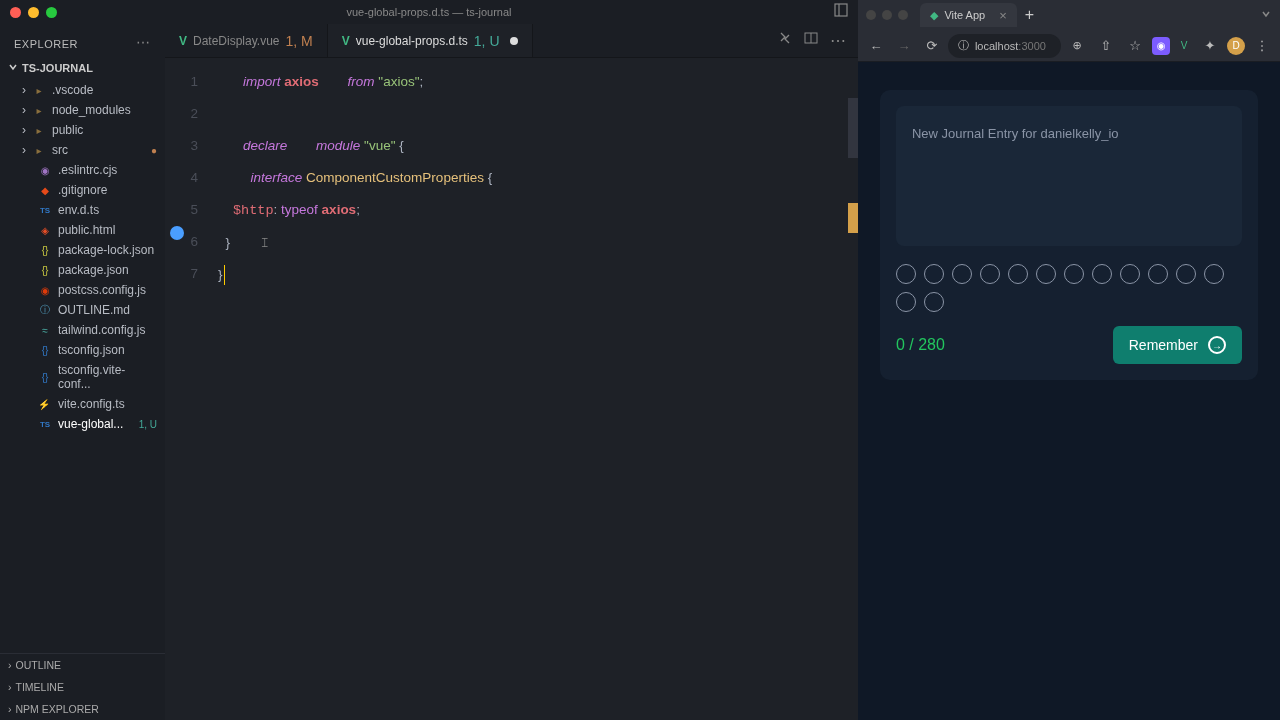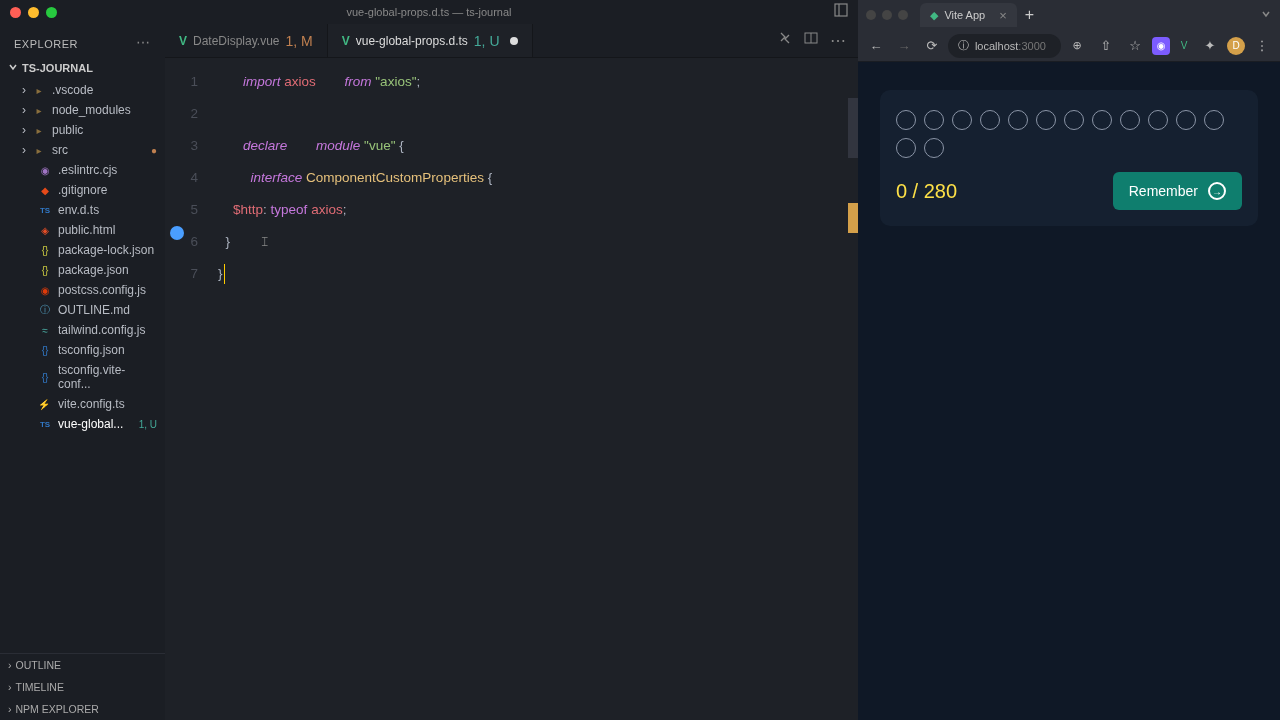--- a/index.html
+++ b/index.html
@@ -41,25 +41,25 @@
 .tab { height: 100%; padding: 0 14px; display: flex; align-items: center; gap: 6px; color: #888; font-size: 12px; border-right: 1px solid #14161a; cursor: pointer; }
 .tab.active { background: #1e2127; color: #ddd; }
 .tab-badge { font-size: 14px; color: #c08050; }
 .tab-badge.u { color: #4a9; }
 .tab-dot { width: 8px; height: 8px; border-radius: 50%; background: #ddd; margin-left: 4px; }
 .tabs-right { margin-left: auto; display: flex; gap: 12px; padding-right: 12px; color: #888; }
 .code-area { flex: 1; display: flex; font-family: 'Menlo', 'Monaco', monospace; font-size: 13.5px; position: relative; }
 .gutter { width: 45px; text-align: right; padding: 8px 12px 0 0; color: #4a4e58; line-height: 32px; }
 .code { flex: 1; padding: 8px 0 0 8px; line-height: 32px; }
 .tok-kw { color: #c678dd; font-style: italic; margin-left: 25px; }
-.tok-var { color: #e06c75; }
+.tok-var { color: #e06c75; font-weight: bold; }
 .tok-str { color: #98c379; }
 .tok-punc { color: #abb2bf; }
 .tok-type { color: #e5c07b; }
-.tok-prop { color: #e06c75; }
+.tok-prop { color: #e06c75; font-family: Liberation Mono, monospace; }
 .tok-typeof { color: #c678dd; }
 .cursor-caret { display: inline-block; width: 1px; height: 20px; background: #ffcc00; vertical-align: middle; margin-left: 1px; }
 .text-cursor { color: #888; }
 .bulb { position: absolute; left: 5px; top: 168px; width: 14px; height: 14px; background: #4a9eff; border-radius: 50%; }
 .minimap { position: absolute; right: 0; top: 40px; width: 10px; height: 60px; background: rgba(100,100,120,0.3); }
 .scrollind { position: absolute; right: 0; top: 145px; width: 10px; height: 30px; background: #d4a04a; }
 
 
 .browser { width: 430px; height: 720px; background: #202228; display: flex; flex-direction: column; }
 .browser-tabbar { height: 30px; background: #2a2d35; display: flex; align-items: center; padding: 0 8px; gap: 4px; }
@@ -80,21 +80,21 @@
 .page-header { display: flex; align-items: center; gap: 14px; margin-bottom: 28px; }
 .logo-box { width: 60px; height: 70px; border: 3px solid #fff; border-radius: 6px; position: relative; }
 .logo-box::before { content: ''; position: absolute; left: 10px; top: 14px; width: 30px; height: 3px; background: #fff; box-shadow: 0 10px 0 #fff, 0 20px 0 #fff; }
 .logo-pen { position: absolute; right: 6px; bottom: 10px; width: 18px; height: 18px; background: #fff; transform: rotate(-45deg); clip-path: polygon(0 30%, 70% 30%, 100% 50%, 70% 70%, 0 70%); }
 .page-title { color: #fff; font-size: 40px; font-weight: 800; letter-spacing: -0.5px; }
 .card { background: #152030; border-radius: 10px; padding: 16px; }
 .entry-input { background: #1a2738; border-radius: 8px; padding: 20px 16px; min-height: 140px; color: #8a94a6; font-size: 13px; margin-bottom: 14px; }
 .emoji-row { display: flex; gap: 8px; padding: 4px 0 14px; flex-wrap: wrap; }
 .emoji { width: 20px; height: 20px; border: 1.6px solid #8a94a6; border-radius: 50%; position: relative; cursor: pointer; }
 .card-footer { display: flex; align-items: center; justify-content: space-between; }
-.counter { color: #fde047; font-size: 20px; font-weight: 500; }
+.counter { color: #22c55e; font-size: 16px; font-weight: 500; }
 .remember-btn { background: #0f7e6e; color: #fff; border: none; padding: 10px 16px; border-radius: 6px; font-size: 14px; font-weight: 500; display: flex; align-items: center; gap: 10px; cursor: pointer; }
 .remember-ico { width: 18px; height: 18px; border: 2px solid #fff; border-radius: 50%; display: flex; align-items: center; justify-content: center; font-size: 10px; }
 </style>
 </head>
 <body>
 
 <div class="vscode">
   <div class="titlebar">
     <div class="traffic">
       <div class="dot red"></div>
@@ -300,20 +300,23 @@
       <div class="nav-btn">☆</div>
       <div class="ext-ico" style="background:#7c5cff;color:#fff">◉</div>
       <div class="ext-ico" style="color:#41b883">V</div>
       <div class="nav-btn">✦</div>
       <div class="ext-ico" style="background:#d4a04a;border-radius:50%;color:#fff">D</div>
       <div class="nav-btn">⋮</div>
     </div>
   </div>
   <div class="page">
     <div class="card">
+      <div class="entry-input">
+        <span>New Journal Entry for danielkelly_io</span>
+      </div>
       <div class="emoji-row">
         <div class="emoji"></div>
         <div class="emoji"></div>
         <div class="emoji"></div>
         <div class="emoji"></div>
         <div class="emoji"></div>
         <div class="emoji"></div>
         <div class="emoji"></div>
         <div class="emoji"></div>
         <div class="emoji"></div>

